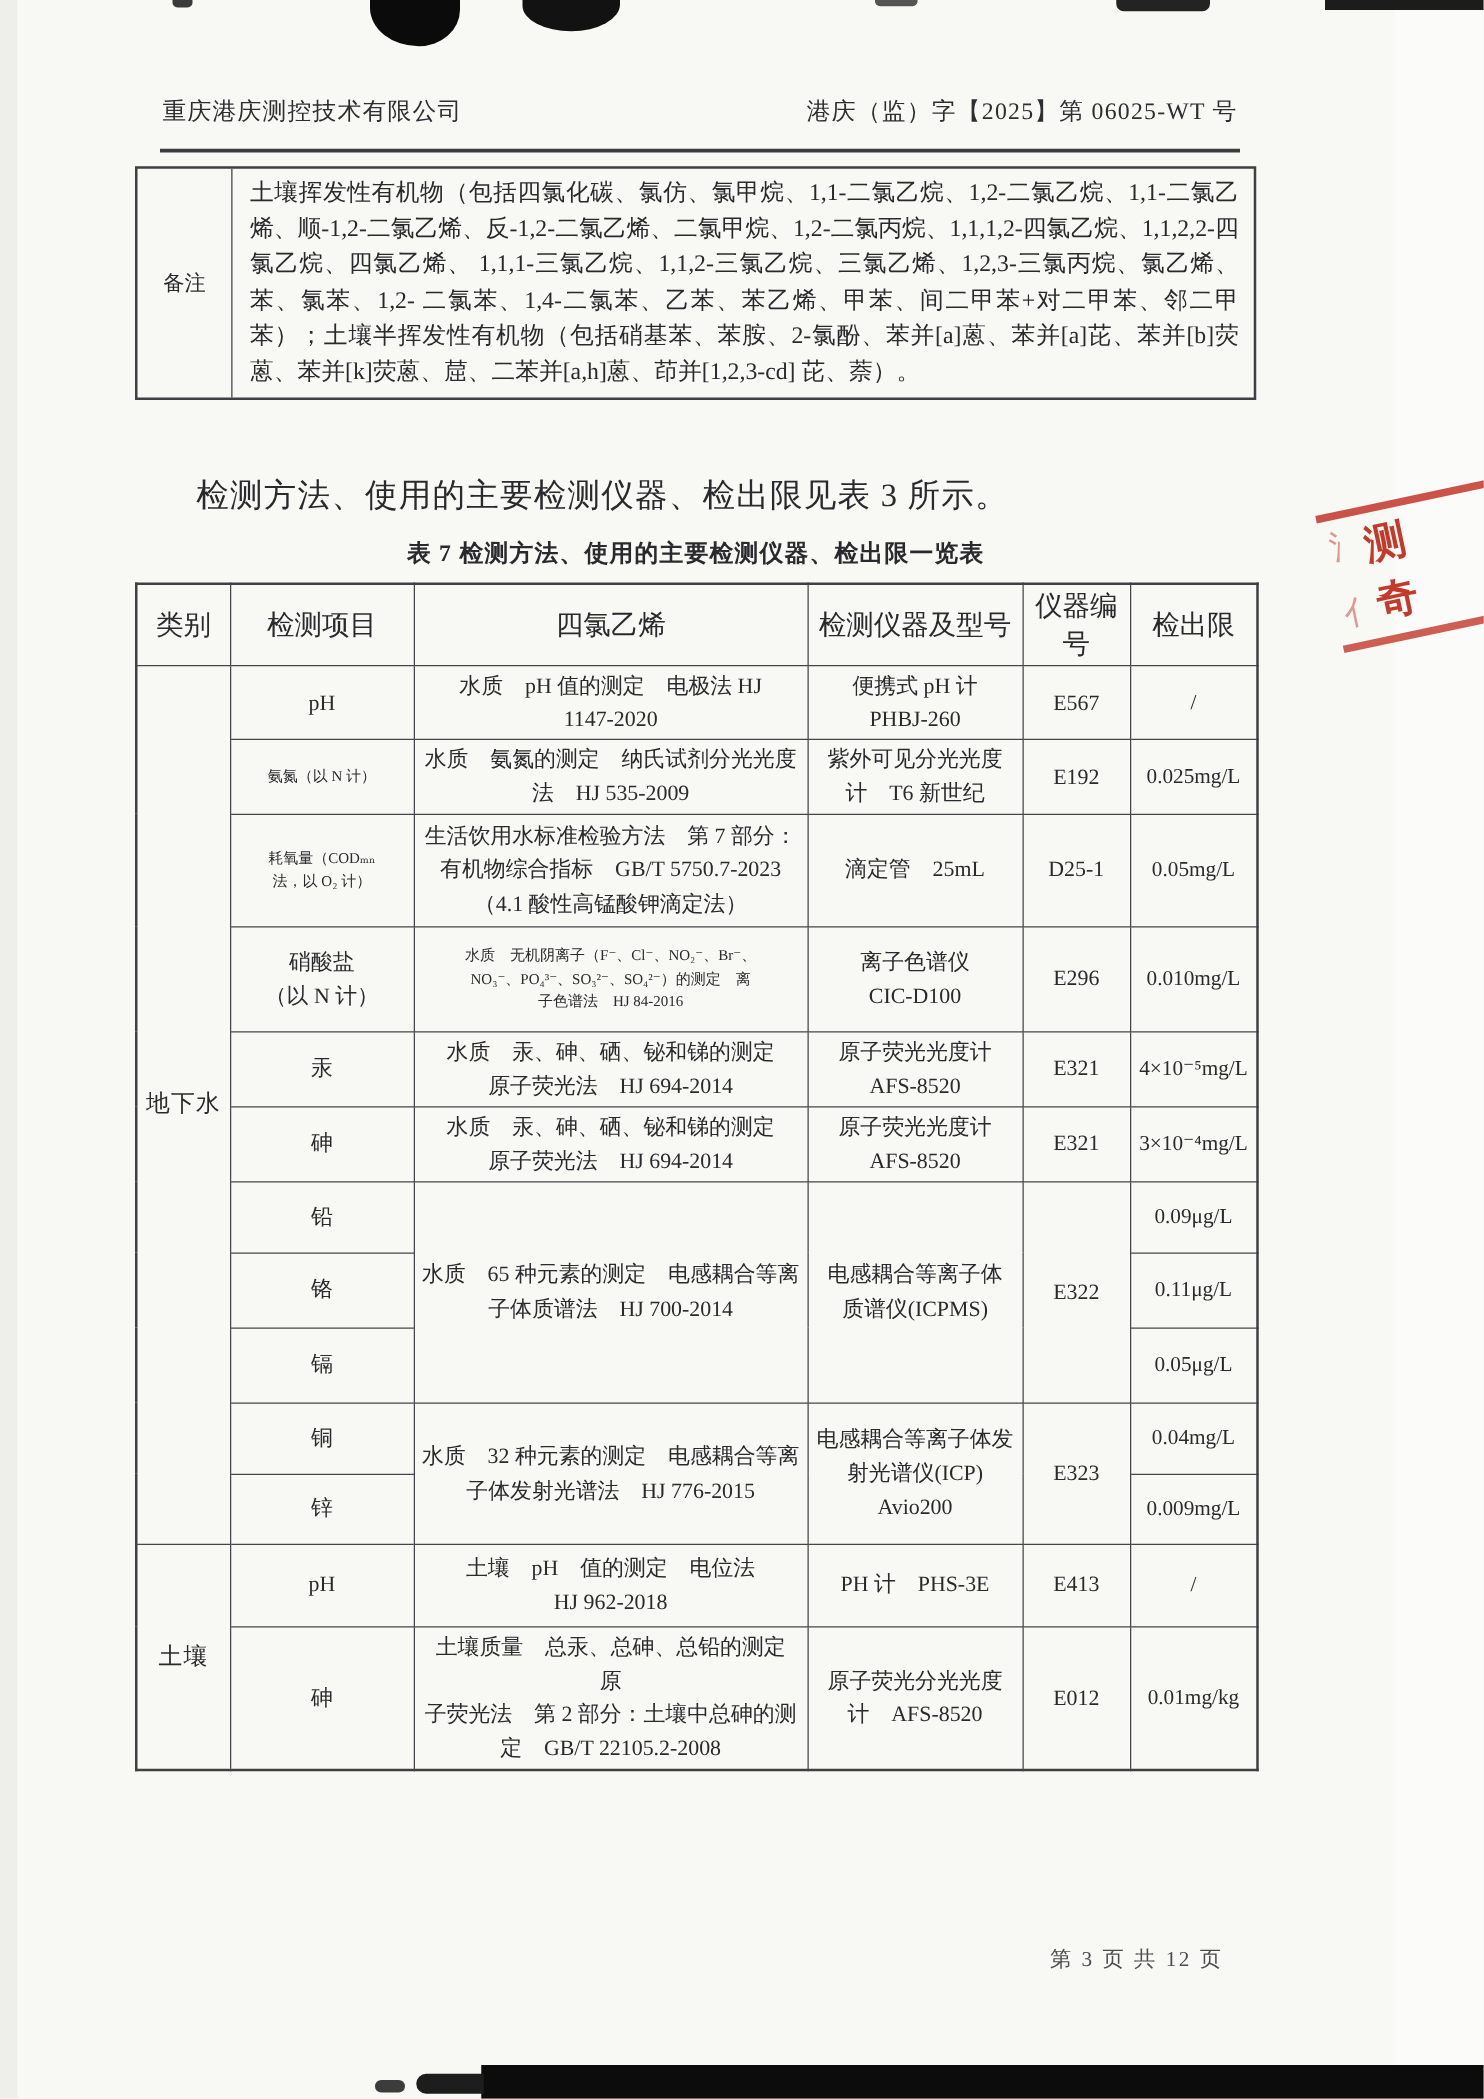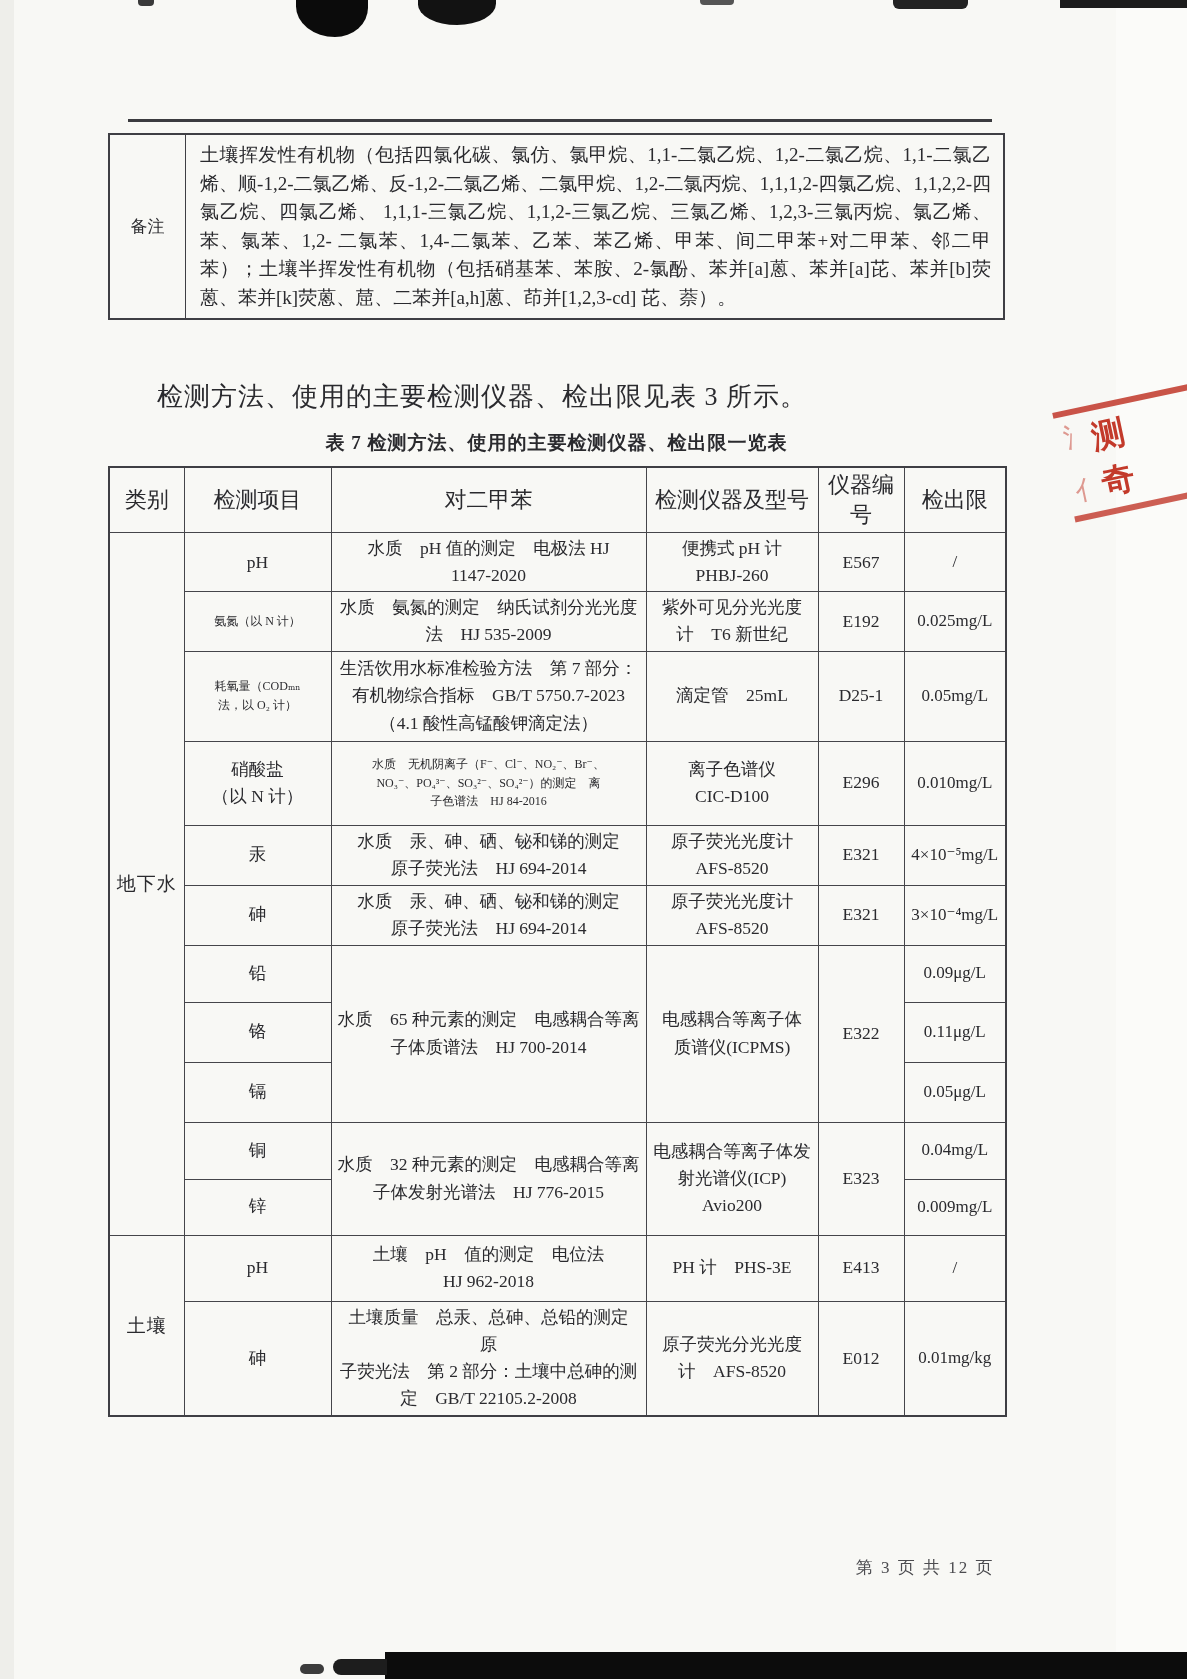--- a/index.html
+++ b/index.html
@@ -24,21 +24,21 @@
   
   .main-table{position:absolute;left:108px;top:466px;width:897px;border-collapse:collapse;table-layout:fixed;z-index:2;}
   .main-table td,.main-table th{border:1.5px solid #45454a;text-align:center;vertical-align:middle;white-space:pre-line;padding:2px 4px;box-sizing:border-box;font-weight:normal;}
   .main-table{border:2.5px solid #3f3f44;}
   .main-table th{font-size:22px;}
   .main-table td{font-size:17.5px;line-height:1.55;}
   .main-table td.cat{font-size:19px;letter-spacing:1px;}
   .main-table td.small{font-size:12px;}
   .main-table td.limit{font-size:17px;}
 
-  .page-footer{position:absolute;left:840px;top:1556px;width:170px;text-align:center;font-size:17px;color:#4c4c50;letter-spacing:2px;z-index:2;}
+  .page-footer{position:absolute;left:840px;top:1556px;width:170px;text-align:left;font-size:17px;color:#4c4c50;letter-spacing:2px;z-index:2;}
 
   
   .stamp{position:absolute;left:1062px;top:394px;width:170px;height:112px;transform:rotate(-12deg);border-top:6px solid rgba(193,55,42,.85);border-bottom:6px solid rgba(193,55,42,.8);z-index:3;display:flex;flex-direction:column;justify-content:space-around;align-items:flex-start;padding:4px 0 4px 34px;box-sizing:border-box;}
   .stamp .ch{font-size:33px;line-height:1;color:#c33a2b;font-weight:700;}
   .stamp .frag{position:absolute;left:6px;color:rgba(195,58,43,.5);font-size:26px;line-height:1;}
   .stamp .frag.f1{top:10px;}
   .stamp .frag.f2{bottom:10px;}
 
   
   .blob{position:absolute;z-index:6;background:#0b0b0b;}
@@ -52,20 +52,24 @@
   .band-bottom2{position:absolute;left:333px;top:1659px;width:54px;height:16px;background:#1d1d1d;border-radius:8px 0 0 8px;z-index:6;}
   .band-dot{position:absolute;left:300px;top:1664px;width:24px;height:10px;background:#3c3c3c;border-radius:6px;z-index:6;}
 </style>
 </head>
 <body>
 
 <div class="page">
   <div class="edge-left"></div>
   <div class="edge-right"></div>
 
+  <div class="hdr">
+    <span>重庆港庆测控技术有限公司</span>
+    <span>港庆（监）字【2025】第 06025-WT 号</span>
+  </div>
   <div class="hdr-rule"></div>
 
   <div class="remarks">
     <div class="lbl">备注</div>
     <div class="txt">土壤挥发性有机物（包括四氯化碳、氯仿、氯甲烷、1,1-二氯乙烷、1,2-二氯乙烷、1,1-二氯乙烯、顺-1,2-二氯乙烯、反-1,2-二氯乙烯、二氯甲烷、1,2-二氯丙烷、1,1,1,2-四氯乙烷、1,1,2,2-四氯乙烷、四氯乙烯、 1,1,1-三氯乙烷、1,1,2-三氯乙烷、三氯乙烯、1,2,3-三氯丙烷、氯乙烯、苯、氯苯、1,2- 二氯苯、1,4-二氯苯、乙苯、苯乙烯、甲苯、间二甲苯+对二甲苯、邻二甲苯）；土壤半挥发性有机物（包括硝基苯、苯胺、2-氯酚、苯并[a]蒽、苯并[a]芘、苯并[b]荧蒽、苯并[k]荧蒽、䓛、二苯并[a,h]蒽、茚并[1,2,3-cd] 芘、萘）。</div>
   </div>
 
   <div class="sec-para">检测方法、使用的主要检测仪器、检出限见表 3 所示。</div>
   <div class="tbl-title">表 7  检测方法、使用的主要检测仪器、检出限一览表</div>
 
@@ -75,21 +79,21 @@
         <col style="width:147px">
         <col style="width:315px">
       <col style="width:172px">
         <col style="width:86px">
         <col style="width:102px">
     </colgroup>
     <tbody>
         <tr style="height:55px">
       <th>类别</th>
       <th>检测项目</th>
-      <th>对二甲苯</th>
+      <th>四氯乙烯</th>
       <th>检测仪器及型号</th>
       <th>仪器编号</th>
       <th>检出限</th>
     </tr>
     <tr style="height:58px">
       <td class="cat" rowspan="11">地下水</td>
       <td>pH</td>
       <td>水质　pH 值的测定　电极法 HJ
 1147-2020</td>
       <td>便携式 pH 计

